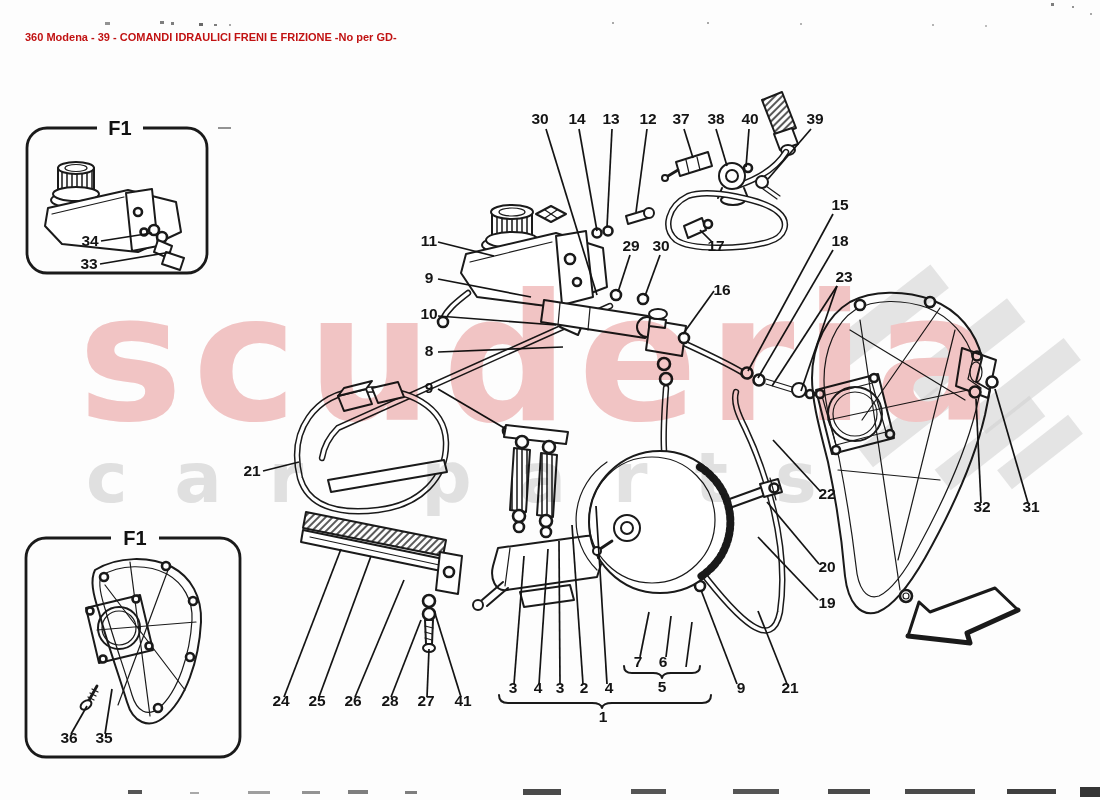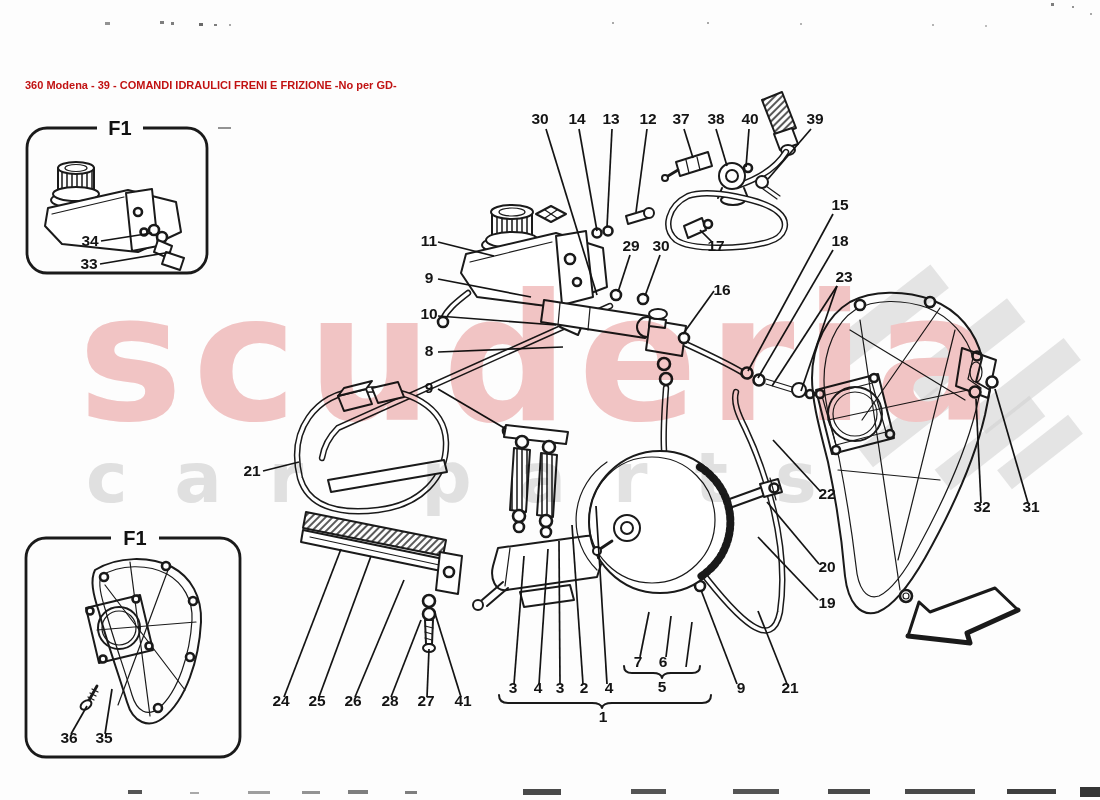--- a/index.html
+++ b/index.html
@@ -23,21 +23,21 @@
   .wm{mix-blend-mode:multiply}
   .wm1{font:bold 176px "DejaVu Sans",sans-serif;letter-spacing:10px;fill:#f3c6c6}
   .wm2{font:bold 70px "DejaVu Sans",sans-serif;letter-spacing:47px;fill:#e2e2e2}
   .stripe{fill:#d2d2d2;opacity:.55}
   .noise rect{fill:#2a2a2a}
 </style>
 </head>
 <body>
 
 <div class="page">
-  <div class="title" style="color: rgb(193, 18, 18); margin-top: 48px;">360 Modena - 39 - COMANDI IDRAULICI FRENI E FRIZIONE -No per GD-</div>
+  <div class="title" style="color: rgb(193, 18, 18);">360 Modena - 39 - COMANDI IDRAULICI FRENI E FRIZIONE -No per GD-</div>
 
   <svg class="stage" width="1100" height="800" viewBox="0 0 1100 800">
     <defs>
       <pattern id="hatch" width="5" height="5" patternUnits="userSpaceOnUse" patternTransform="rotate(45)">
         <line x1="1" y1="0" x2="1" y2="5" stroke="#222" stroke-width="1.5"></line>
       </pattern>
       <pattern id="ribs" width="5" height="6" patternUnits="userSpaceOnUse">
         <line x1="2" y1="0" x2="2" y2="6" stroke="#222" stroke-width="1.6"></line>
       </pattern>
     </defs>

